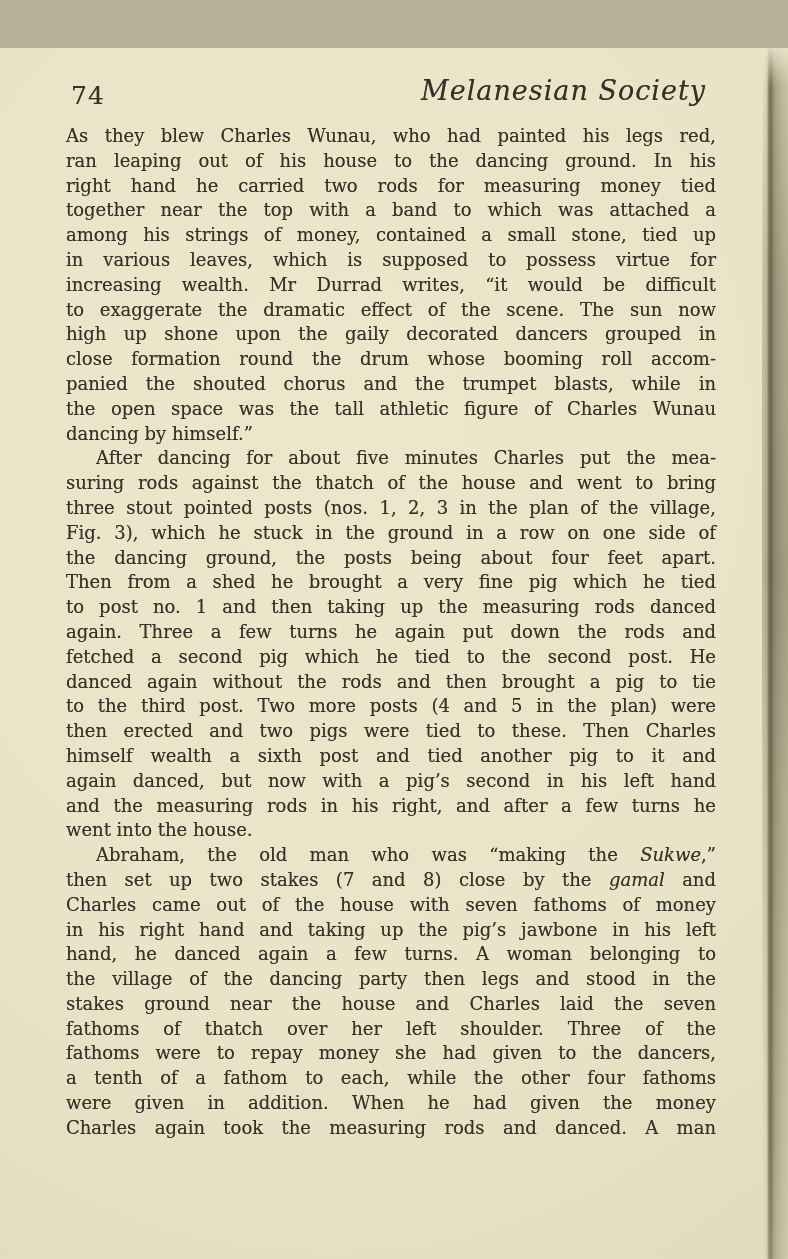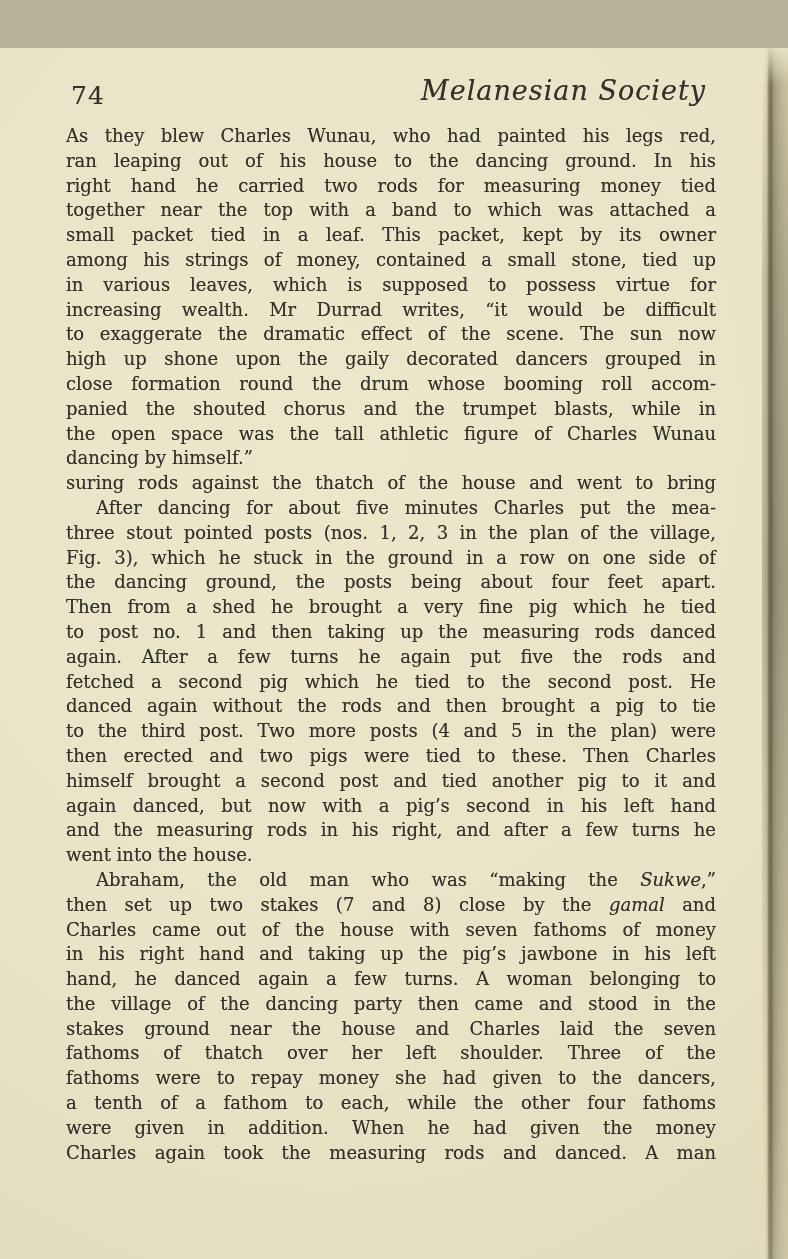--- a/index.html
+++ b/index.html
@@ -86,56 +86,55 @@
     <span id="pageno">74</span>
     <span id="runtitle">Melanesian Society</span>
   </div>
 
   <div id="bodytext">
       <div class="para">
         <div class="line"><span>As they blew Charles Wunau, who had painted his legs red,</span></div>
         <div class="line"><span>ran leaping out of his house to the dancing ground.  In his</span></div>
         <div class="line"><span>right hand he carried two rods for measuring money tied</span></div>
         <div class="line"><span>together near the top with a band to which was attached a</span></div>
-        <div class="line"><span>small packet tied in a leaf.  This packet, kept by its owner</span></div>
         <div class="line"><span>among his strings of money, contained a small stone, tied up</span></div>
         <div class="line"><span>in various leaves, which is supposed to possess virtue for</span></div>
         <div class="line"><span>increasing wealth.  Mr Durrad writes, “it would be difficult</span></div>
         <div class="line"><span>to exaggerate the dramatic effect of the scene.  The sun now</span></div>
         <div class="line"><span>high up shone upon the gaily decorated dancers grouped in</span></div>
         <div class="line"><span>close formation round the drum whose booming roll accom-</span></div>
         <div class="line"><span>panied the shouted chorus and the trumpet blasts, while in</span></div>
         <div class="line"><span>the open space was the tall athletic figure of Charles Wunau</span></div>
         <div class="line endline"><span>dancing by himself.”</span></div>
       </div>
       <div class="para">
+        <div class="line indent"><span>After dancing for about five minutes Charles put the mea-</span></div>
         <div class="line"><span>suring rods against the thatch of the house and went to bring</span></div>
-        <div class="line indent"><span>After dancing for about five minutes Charles put the mea-</span></div>
         <div class="line"><span>three stout pointed posts (nos. 1, 2, 3 in the plan of the village,</span></div>
         <div class="line"><span>Fig. 3), which he stuck in the ground in a row on one side of</span></div>
         <div class="line"><span>the dancing ground, the posts being about four feet apart.</span></div>
         <div class="line"><span>Then from a shed he brought a very fine pig which he tied</span></div>
         <div class="line"><span>to post no. 1 and then taking up the measuring rods danced</span></div>
-        <div class="line"><span>again.  After a few turns he again put five the rods and</span></div>
+        <div class="line"><span>again.  Three a few turns he again put down the rods and</span></div>
         <div class="line"><span>fetched a second pig which he tied to the second post.  He</span></div>
         <div class="line"><span>danced again without the rods and then brought a pig to tie</span></div>
         <div class="line"><span>to the third post.  Two more posts (4 and 5 in the plan) were</span></div>
         <div class="line"><span>then erected and two pigs were tied to these.  Then Charles</span></div>
-        <div class="line"><span>himself brought a second post and tied another pig to it and</span></div>
+        <div class="line"><span>himself wealth a sixth post and tied another pig to it and</span></div>
         <div class="line"><span>again danced, but now with a pig’s second in his left hand</span></div>
         <div class="line"><span>and the measuring rods in his right, and after a few turns he</span></div>
         <div class="line endline"><span>went into the house.</span></div>
       </div>
       <div class="para">
         <div class="line indent"><span>Abraham, the old man who was “making the </span><span class="it">Sukwe</span><span>,”</span></div>
         <div class="line"><span>then set up two stakes (7 and 8) close by the </span><span class="it">gamal</span><span> and</span></div>
         <div class="line"><span>Charles came out of the house with seven fathoms of money</span></div>
         <div class="line"><span>in his right hand and taking up the pig’s jawbone in his left</span></div>
         <div class="line"><span>hand, he danced again a few turns.  A woman belonging to</span></div>
-        <div class="line"><span>the village of the dancing party then came and stood in the</span></div>
+        <div class="line"><span>the village of the dancing party then legs and stood in the</span></div>
         <div class="line"><span>stakes ground near the house and Charles laid the seven</span></div>
         <div class="line"><span>fathoms of thatch over her left shoulder.  Three of the</span></div>
         <div class="line"><span>fathoms were to repay money she had given to the dancers,</span></div>
         <div class="line"><span>a tenth of a fathom to each, while the other four fathoms</span></div>
         <div class="line"><span>were given in addition.  When he had given the money</span></div>
         <div class="line"><span>Charles again took the measuring rods and danced.  A man</span></div>
       </div>
     </div>
 
   <div id="edge"></div>

